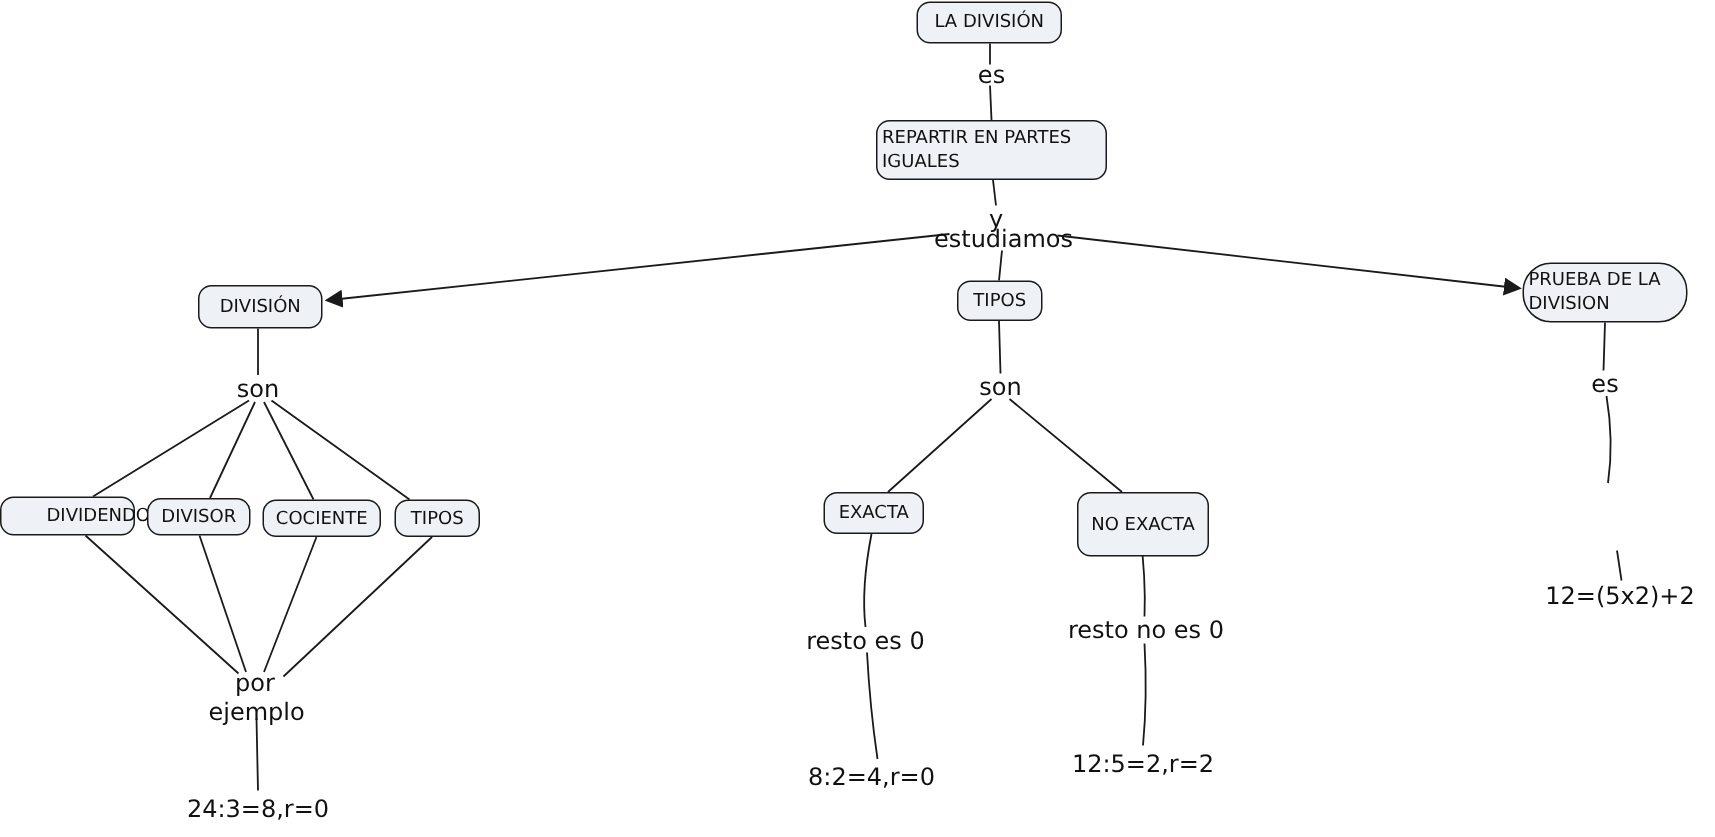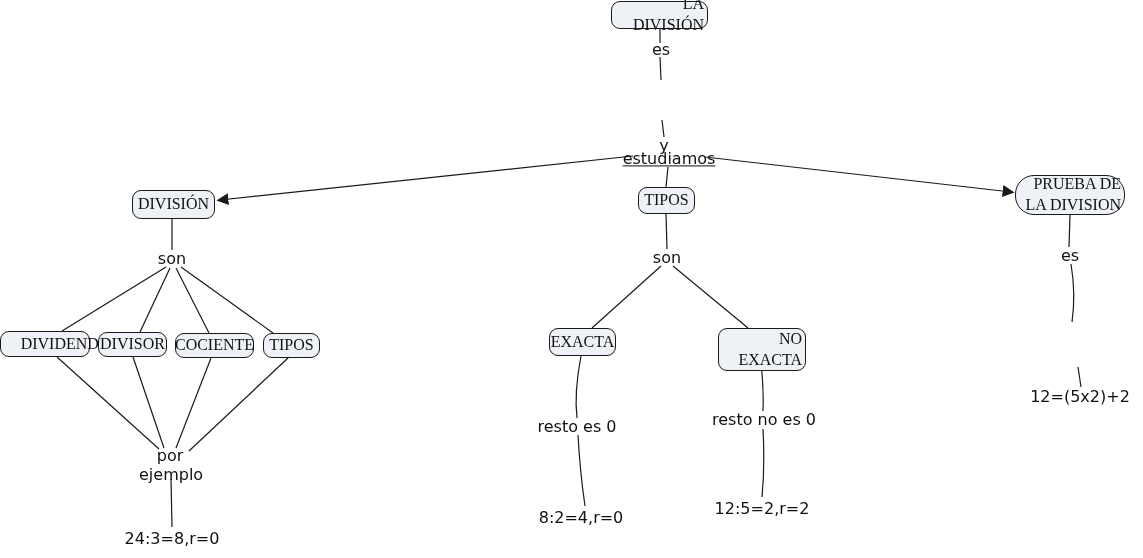--- a/index.html
+++ b/index.html
@@ -13,23 +13,23 @@
   .canvas{
     position:relative;width:1143px;height:558px;background:var(--background);
     font-family:"DejaVu Sans","Liberation Sans",sans-serif;color:var(--text);
     overflow:hidden;
   }
   svg.edges{position:absolute;left:0;top:0;width:1143px;height:558px;}
   svg.edges path{stroke:var(--line);stroke-width:1.2;fill:none;}
   svg.edges marker path{fill:var(--line);stroke:none;}
   .node{
     position:absolute;display:flex;align-items:center;justify-content:center;
-    text-align:right;background:var(--node-fill);border:1px solid var(--node-border);
-    border-radius:9px;font-size:16px;line-height:1.3;padding:1px 3px;
-    box-sizing:border-box;cursor:default;font-family:Liberation Serif, serif;
+    text-align:left;background:var(--node-fill);border:1px solid var(--node-border);
+    border-radius:9px;font-size:12px;line-height:1.3;padding:1px 3px;
+    box-sizing:border-box;cursor:default;
   }
   .lbl{
     position:absolute;transform:translate(-50%,-50%);font-size:16px;
     white-space:nowrap;text-align:center;line-height:1.2;cursor:default;
   }
   .lbl.wrap{white-space:normal;width:62px;}
 </style>
 </head>
 <body>
 
@@ -63,33 +63,34 @@
     <path d="M581,356 Q574,392 577,418"></path>
     <path d="M578,435 Q580,472 585,506"></path>
     <path d="M760,355 Q764,385 763,411"></path>
     <path d="M763,429 Q765,465 762,497"></path>
     <path d="M1070,215 L1069,247"></path>
     <path d="M1071,264 Q1076,294 1072,322"></path>
     <path d="M1078,367 L1081,387"></path>
   </svg>
 
   <div class="node" style="left:611px;top:1px;width:97px;height:28px;">LA DIVISIÓN</div>
+  <div class="node" style="left:584px;top:80px;width:154px;height:40px;">REPARTIR EN PARTES IGUALES</div>
   <div class="node" style="left:132px;top:190px;width:83px;height:29px;">DIVISIÓN</div>
   <div class="node" style="left:638px;top:187px;width:57px;height:27px;">TIPOS</div>
   <div class="node" style="left:1015px;top:175px;width:110px;height:40px;border-radius:19px;">PRUEBA DE LA DIVISION</div>
   <div class="node" style="left:0px;top:331px;width:90px;height:26px;padding-left:44px;">DIVIDENDO</div>
   <div class="node" style="left:98px;top:332px;width:69px;height:25px;">DIVISOR</div>
   <div class="node" style="left:175px;top:333px;width:79px;height:25px;">COCIENTE</div>
   <div class="node" style="left:263px;top:333px;width:57px;height:25px;">TIPOS</div>
   <div class="node" style="left:549px;top:328px;width:67px;height:28px;">EXACTA</div>
   <div class="node" style="left:718px;top:328px;width:88px;height:43px;">NO EXACTA</div>
 
   <div class="lbl" style="left:661px;top:50px;">es</div>
   <div class="lbl" style="left:664px;top:146px;">y</div>
-  <div class="lbl" style="left:669px;top:159px;text-decoration:underline;">estudiamos</div>
+  <div class="lbl" style="left:669px;top:159px;">estudiamos</div>
   <div class="lbl" style="left:172px;top:259px;">son</div>
   <div class="lbl" style="left:667px;top:258px;">son</div>
   <div class="lbl" style="left:1070px;top:256px;">es</div>
   <div class="lbl wrap" style="left:170px;top:465px;">por ejemplo</div>
   <div class="lbl" style="left:577px;top:427px;">resto es 0</div>
   <div class="lbl" style="left:764px;top:420px;">resto no es 0</div>
 
   <div class="lbl" style="left:172px;top:539px;">24:3=8,r=0</div>
   <div class="lbl" style="left:581px;top:518px;">8:2=4,r=0</div>
   <div class="lbl" style="left:762px;top:509px;">12:5=2,r=2</div>

